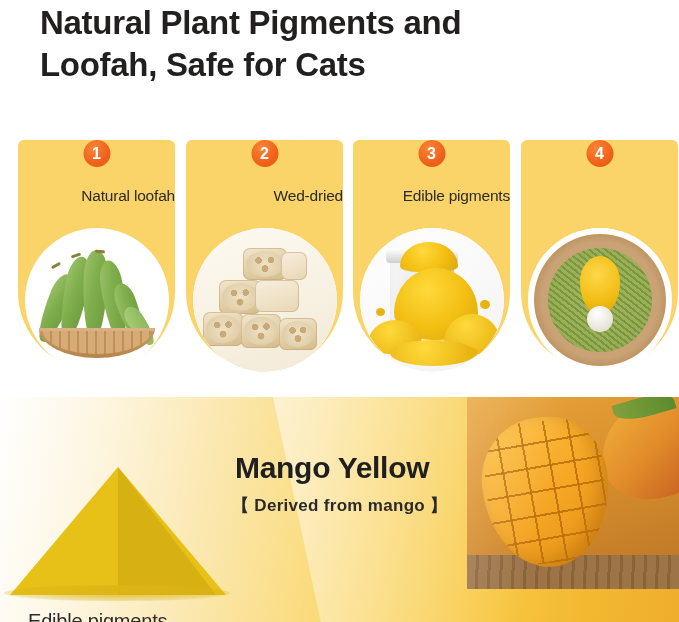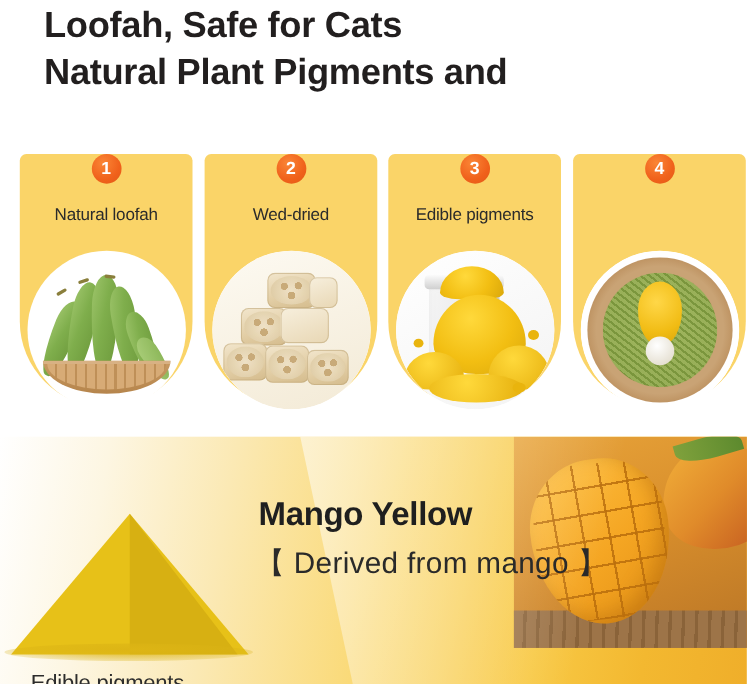--- a/index.html
+++ b/index.html
@@ -67,21 +67,21 @@
     line-height: 27px;
     text-align: center;
     z-index: 5;
   }
 
   .card-label {
     position: absolute;
     top: 47px;
     left: 0;
     width: 100%;
-    text-align: center;
+    text-align: right;
     font-size: 15.5px;
     color: #2b2b2b;
     letter-spacing: -0.2px;
     white-space: nowrap;
   }
 
   
   .photo {
     position: absolute;
     left: 50%;
@@ -308,24 +308,25 @@
     top: 54px;
     font-size: 30px;
     font-weight: bold;
     color: #1f1f1f;
     letter-spacing: -0.3px;
   }
   .banner-sub {
     position: absolute;
     left: 232px;
     top: 97px;
-    font-size: 27px;
+    font-size: 17px;
     color: #2a2a2a;
     letter-spacing: 0.3px;
     white-space: nowrap;
+    font-weight: bold;
   }
 
   
   .mango-wrap {
     position: absolute;
     right: 0;
     top: 0;
     width: 212px;
     height: 192px;
     overflow: hidden;
@@ -372,22 +373,22 @@
     width: 62px; height: 20px;
     border-radius: 0 60% 0 60%;
     background: linear-gradient(90deg, #7fa13c, #5d8a2e);
     transform: rotate(-16deg);
   }
 </style>
 </head>
 <body>
 
 <div class="headline">
+  <span class="hl-line">Natural Plant Pigments and</span>
   <span class="hl-line">Loofah, Safe for Cats</span>
-  <span class="hl-line">Natural Plant Pigments and</span>
 </div>
 
 <div class="cards">
 
   <div class="card card-1">
     <div class="badge">1</div>
     <div class="card-label">Natural loofah</div>
     <div class="photo">
       <div class="photo-inner">
         <div class="gourd g1"></div>

